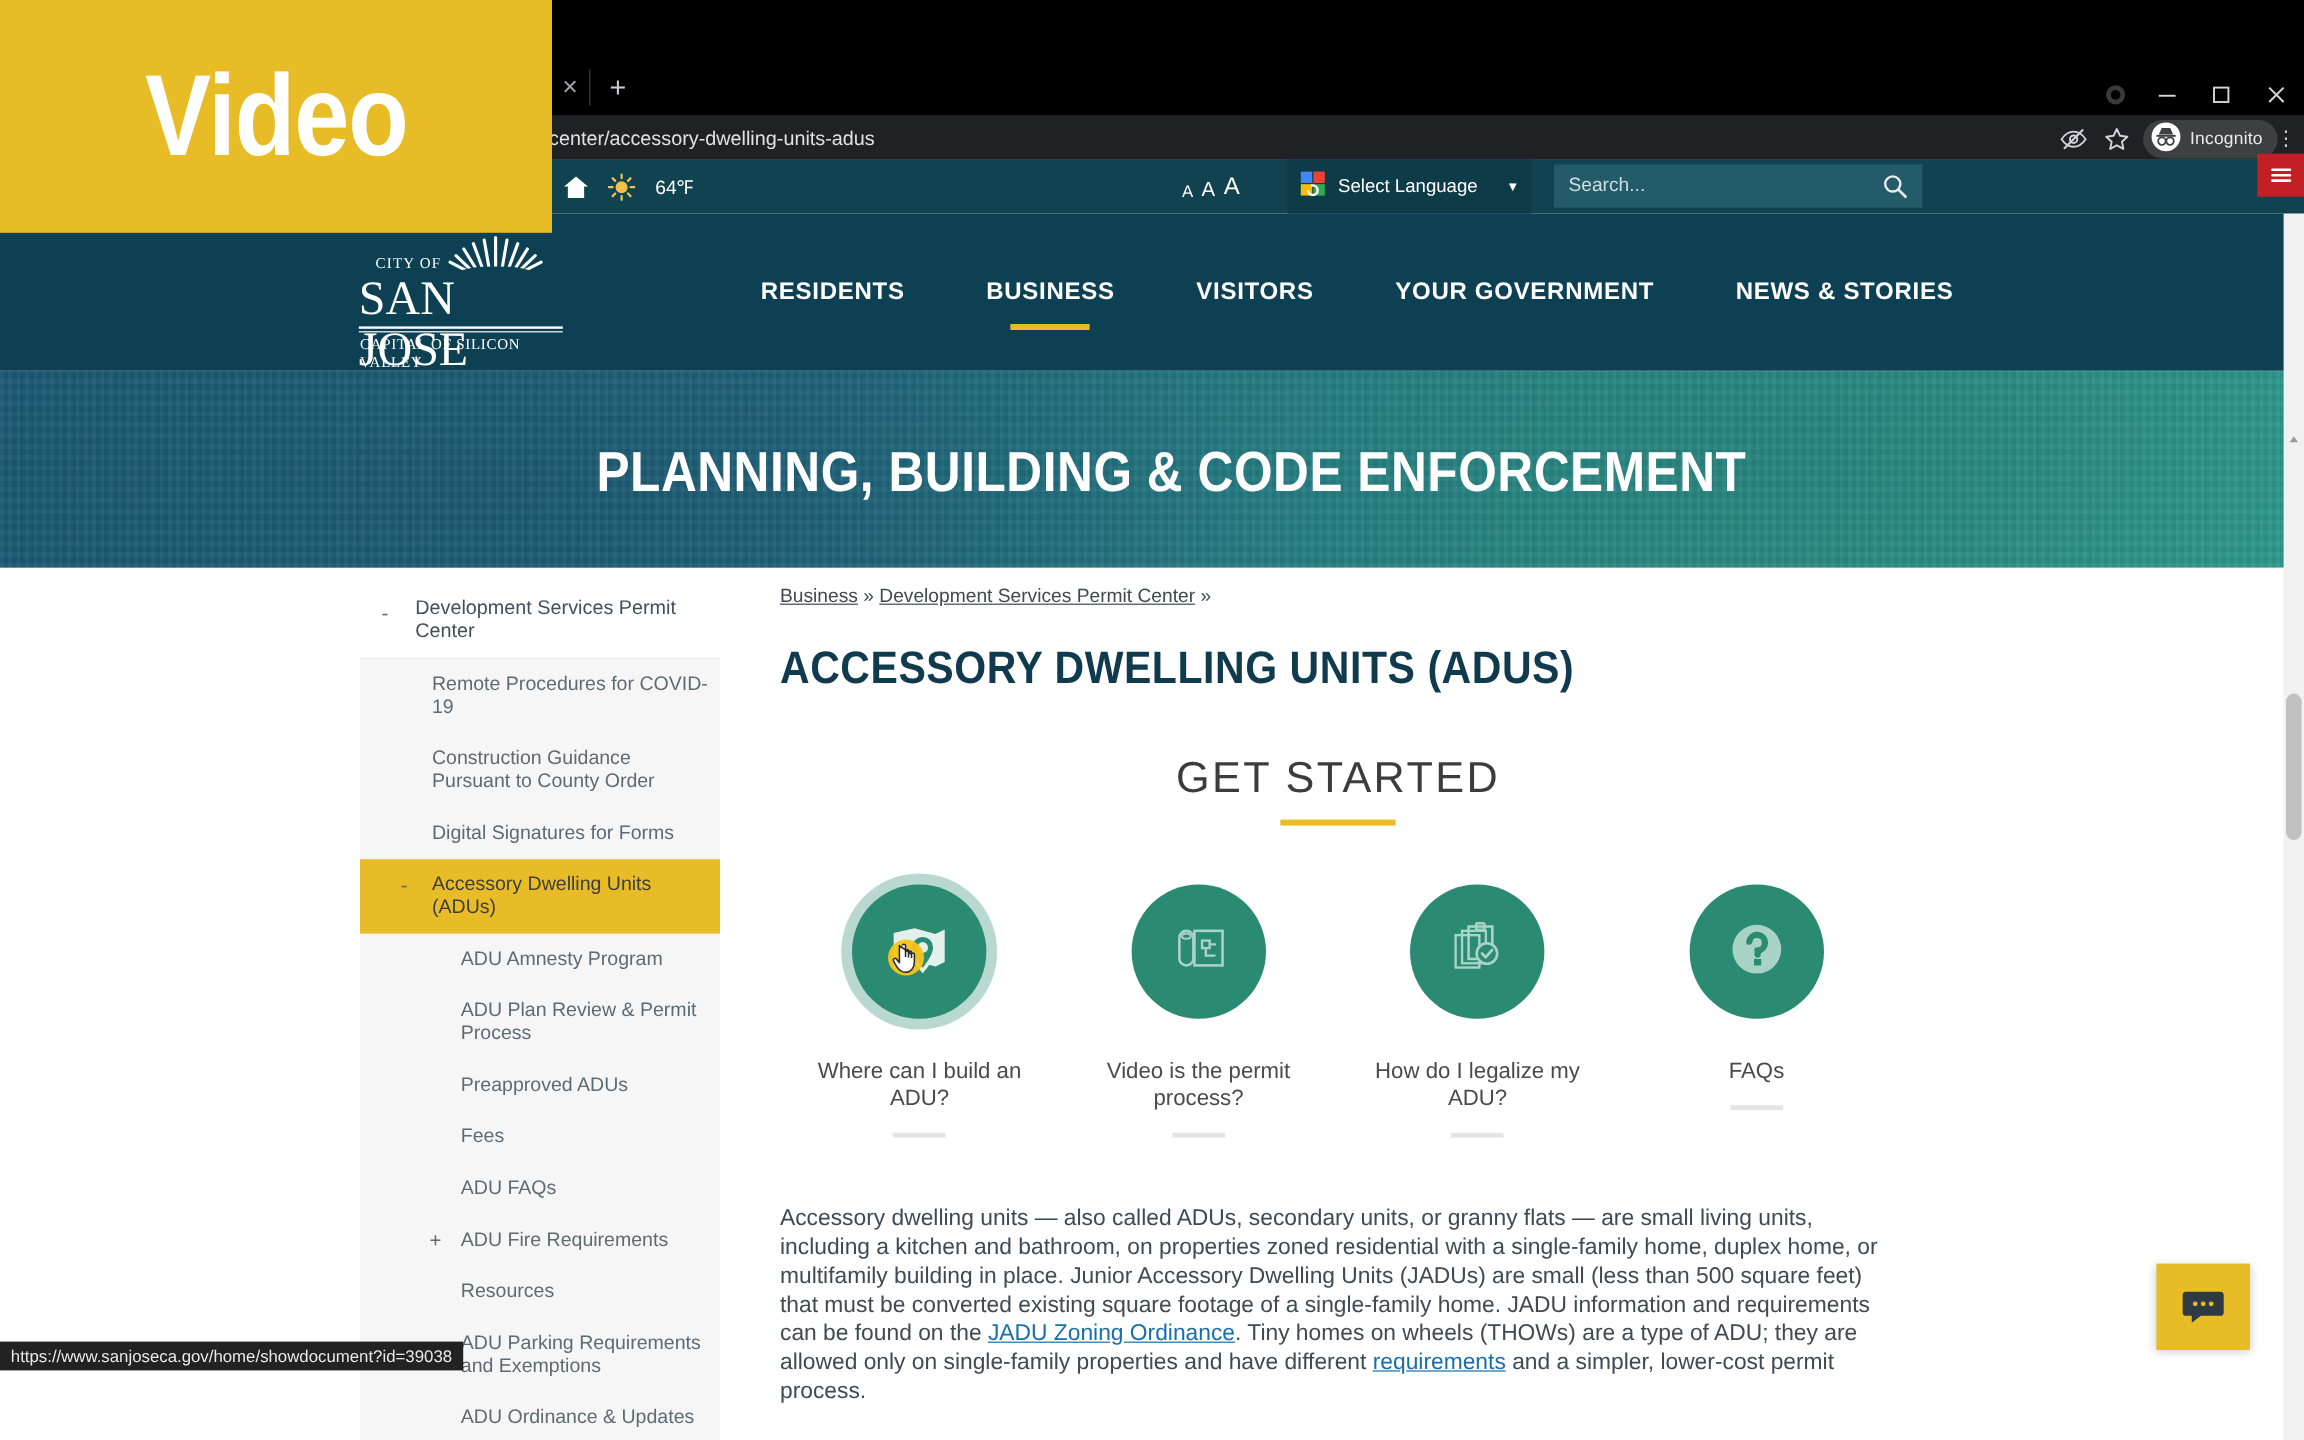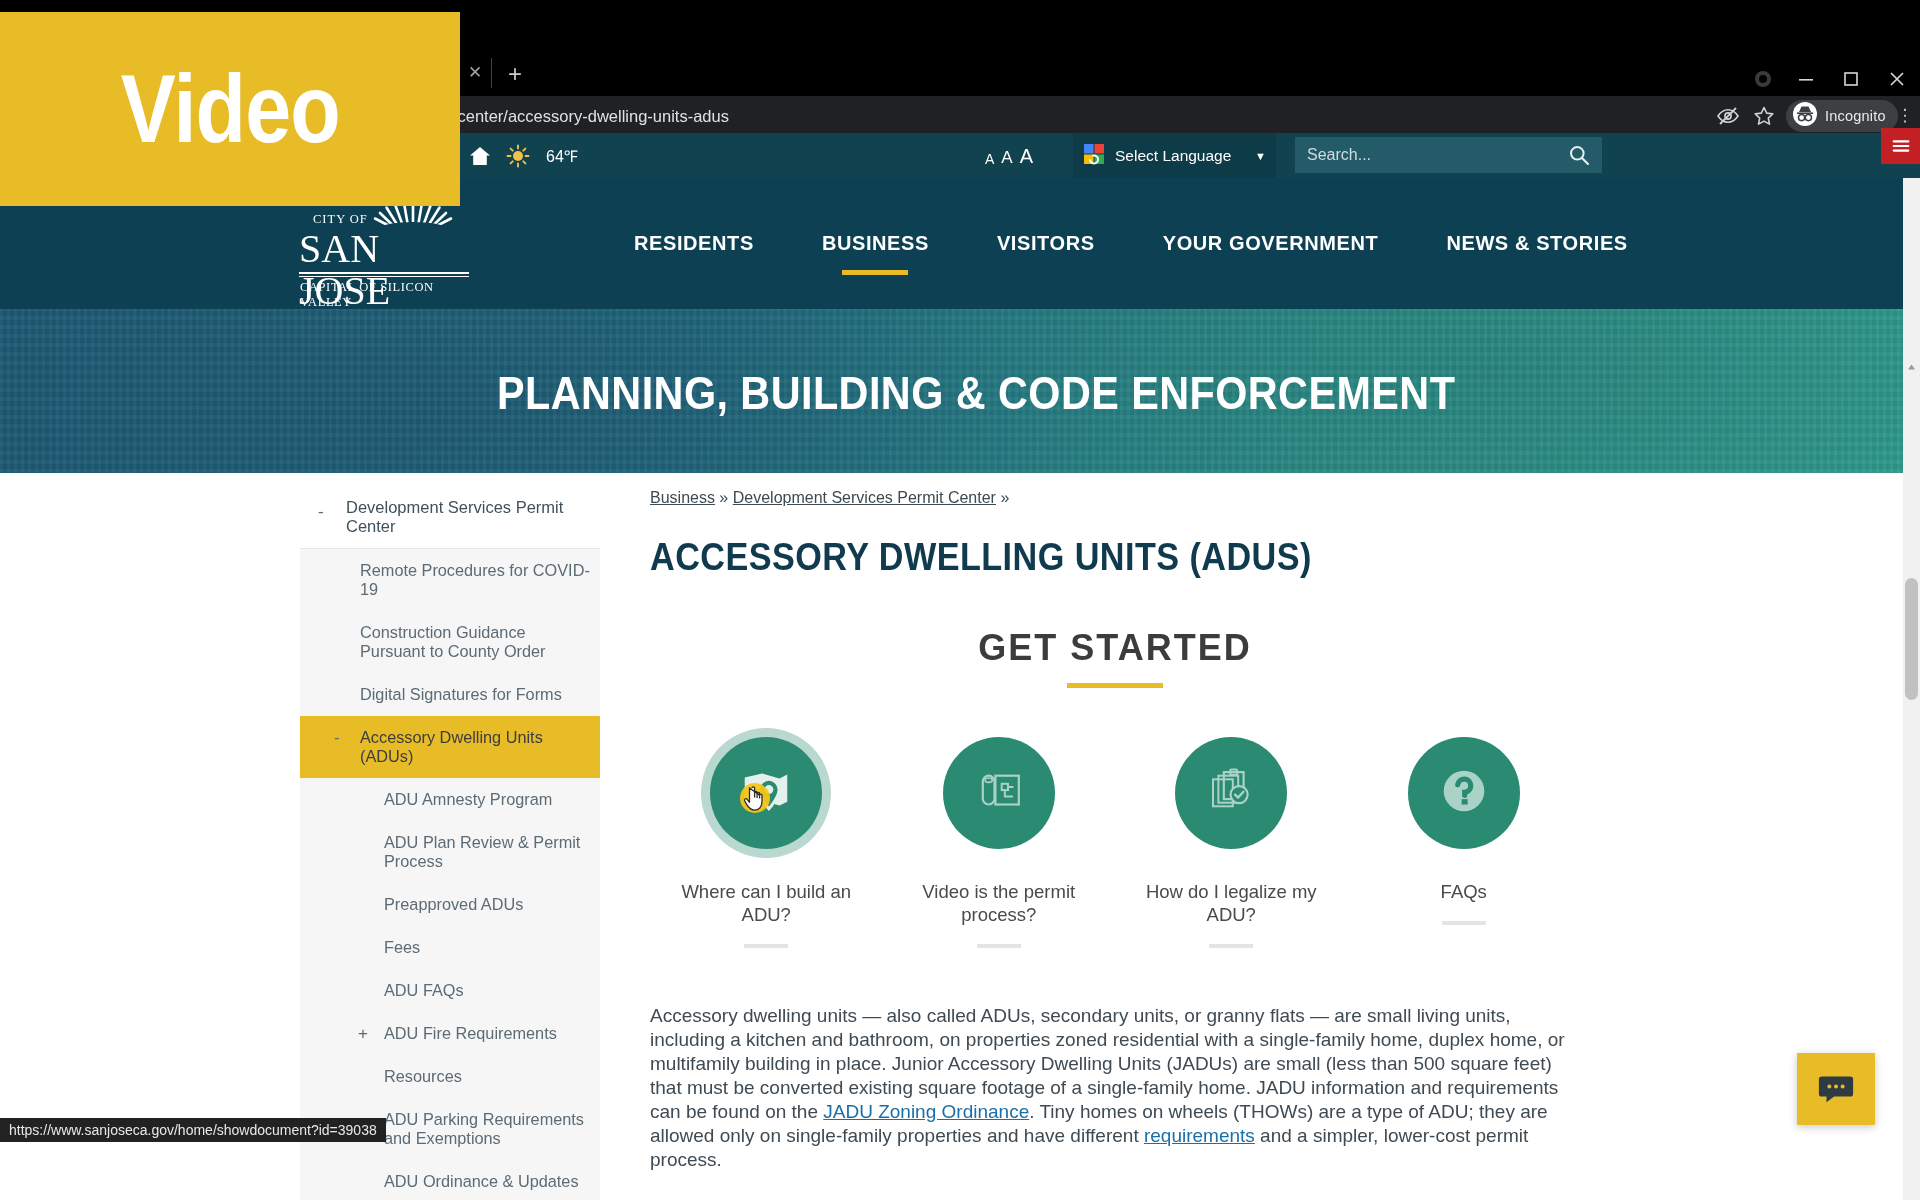--- a/index.html
+++ b/index.html
@@ -137,21 +137,21 @@
   #content { position:absolute; left:650px; top:488px; width:950px; }
   #breadcrumb { color:#3d4a53; font-size:16px; line-height:20px; }
   #breadcrumb a { color:#3d4a53; text-decoration:underline; cursor:pointer; }
   #breadcrumb .sep { text-decoration:none; }
   #page-title {
     margin-top:28px; color:#103a4d; font-size:38px; font-weight:bold; letter-spacing:.5px;
     font-stretch:condensed; transform:scaleX(.9); transform-origin:left center;
   }
   #get-started-wrap { margin-top:48px; text-align:center; width:930px; }
   #get-started-title {
-    color:#3c3c3c; font-size:36px; font-weight:bold; letter-spacing:2px; font-stretch:condensed;
+    color:#3c3c3c; font-size:36px; font-weight:normal; letter-spacing:2px; font-stretch:condensed;
   }
   #get-started-rule { width:96px; height:5px; background:#e8bc26; margin:14px auto 0; }
 
   #cards { margin-top:40px; display:flex; width:930px; justify-content:space-around; }
   .card { width:200px; text-align:center; cursor:pointer; }
   .card .circle-wrap { position:relative; width:130px; height:130px; margin:0 auto; }
   .card .circle {
     position:absolute; left:9px; top:9px; width:112px; height:112px; border-radius:50%;
     background:#2a8a72; display:flex; align-items:center; justify-content:center;
   }
@@ -166,21 +166,21 @@
     margin-top:56px; width:932px; color:#3f4a52; font-size:19px; line-height:24px;
   }
   #intro-para a { color:#1a6fa8; text-decoration:underline; cursor:pointer; }
   #intro-para2 {
     margin-top:32px; width:932px; color:#0369a1; font-size:19px; line-height:24px;
     opacity:.55;
   }
 
   
   #video-overlay {
-    position:absolute; left:0; top:12px; width:460px; height:194px; background:#e8bc26;
+    position:absolute; left:0; top:0; width:460px; height:194px; background:#e8bc26;
     display:flex; align-items:center; justify-content:center; z-index:50;
   }
   #video-overlay .vo-text {
     color:#ffffff; font-size:96px; font-weight:bold; font-stretch:condensed;
     letter-spacing:-1px; transform:scaleX(.86);
   }
   #chat-widget {
     position:absolute; left:1797px; top:1053px; width:78px; height:72px; background:#e8bc26;
     display:flex; align-items:center; justify-content:center; z-index:40; cursor:pointer;
     box-shadow:0 2px 8px rgba(0,0,0,.22);

